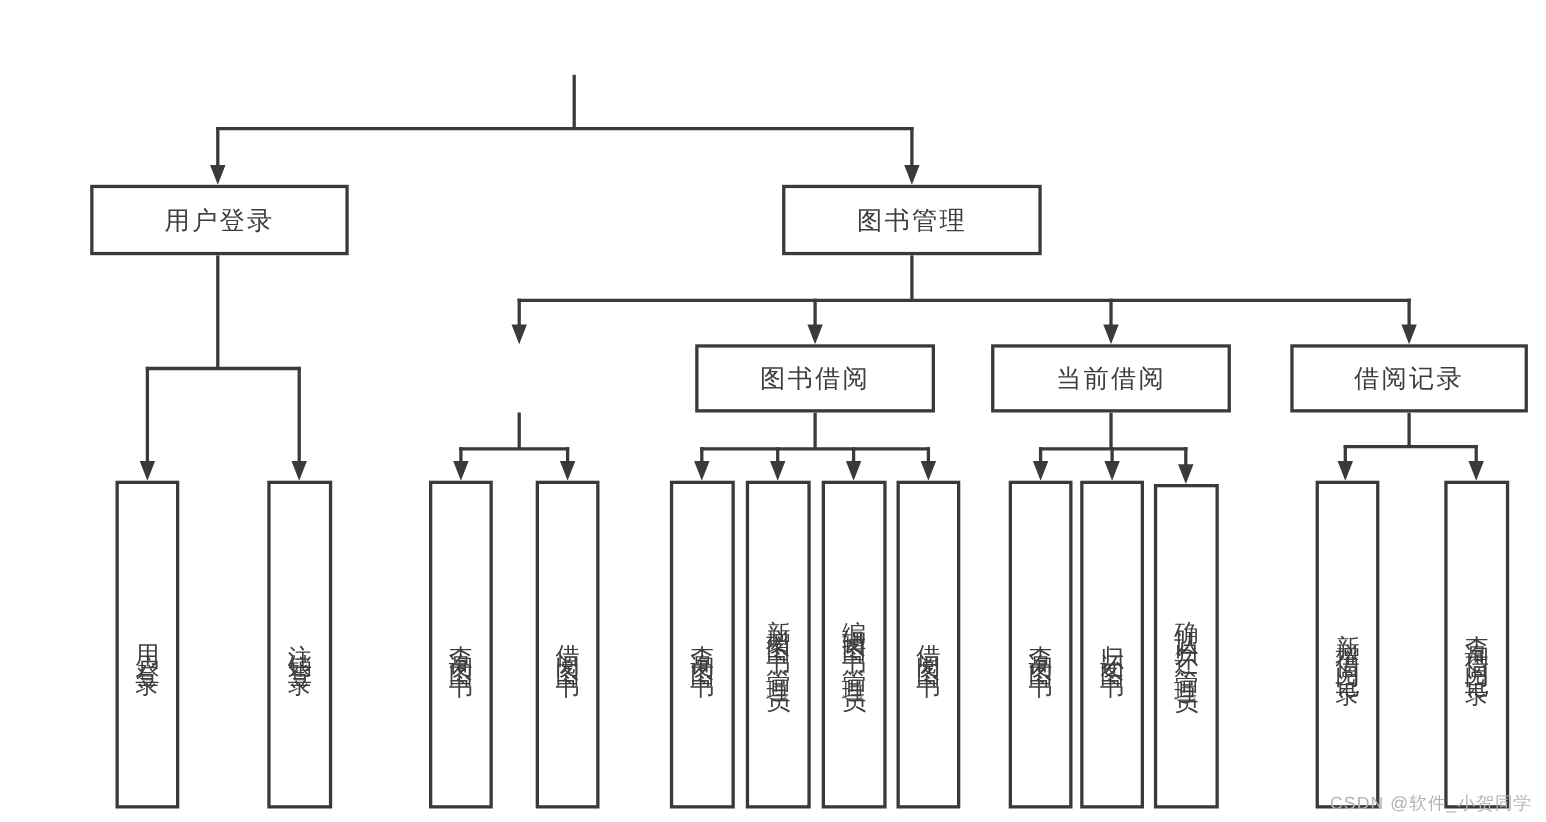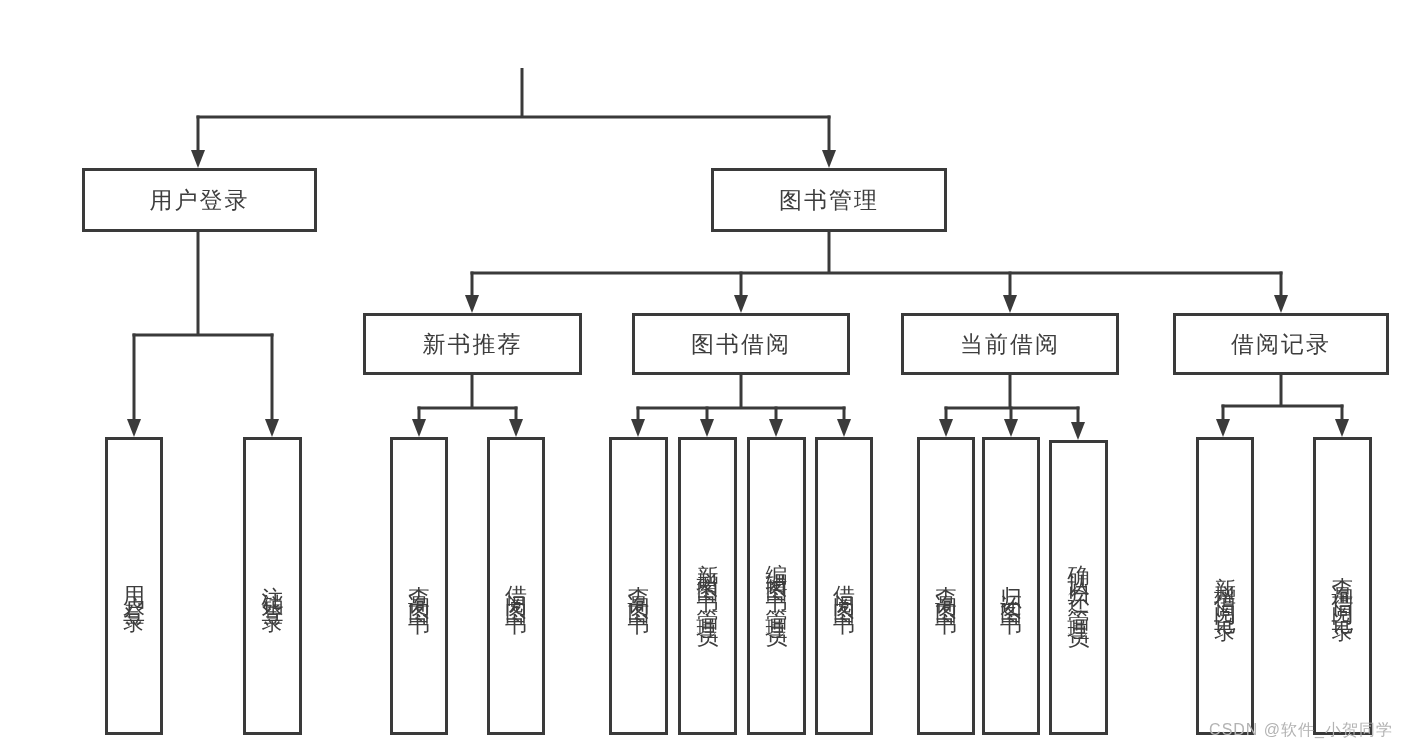--- a/index.html
+++ b/index.html
@@ -126,23 +126,20 @@
   </svg>
 
 
   <div class="box h" style="left:82px; top:168px; width:235px; height:64px;">
     <span>用户登录</span>
   </div>
   <div class="box h" style="left:711px; top:168px; width:236px; height:64px;">
     <span>图书管理</span>
   </div>
 
-  <div class="box h" style="left:363px; top:313px; width:219px; height:62px;">
-    <span>新书推荐</span>
-  </div>
   <div class="box h" style="left:632px; top:313px; width:218px; height:62px;">
     <span>图书借阅</span>
   </div>
   <div class="box h" style="left:901px; top:313px; width:218px; height:62px;">
     <span>当前借阅</span>
   </div>
   <div class="box h" style="left:1173px; top:313px; width:216px; height:62px;">
     <span>借阅记录</span>
   </div>
 

